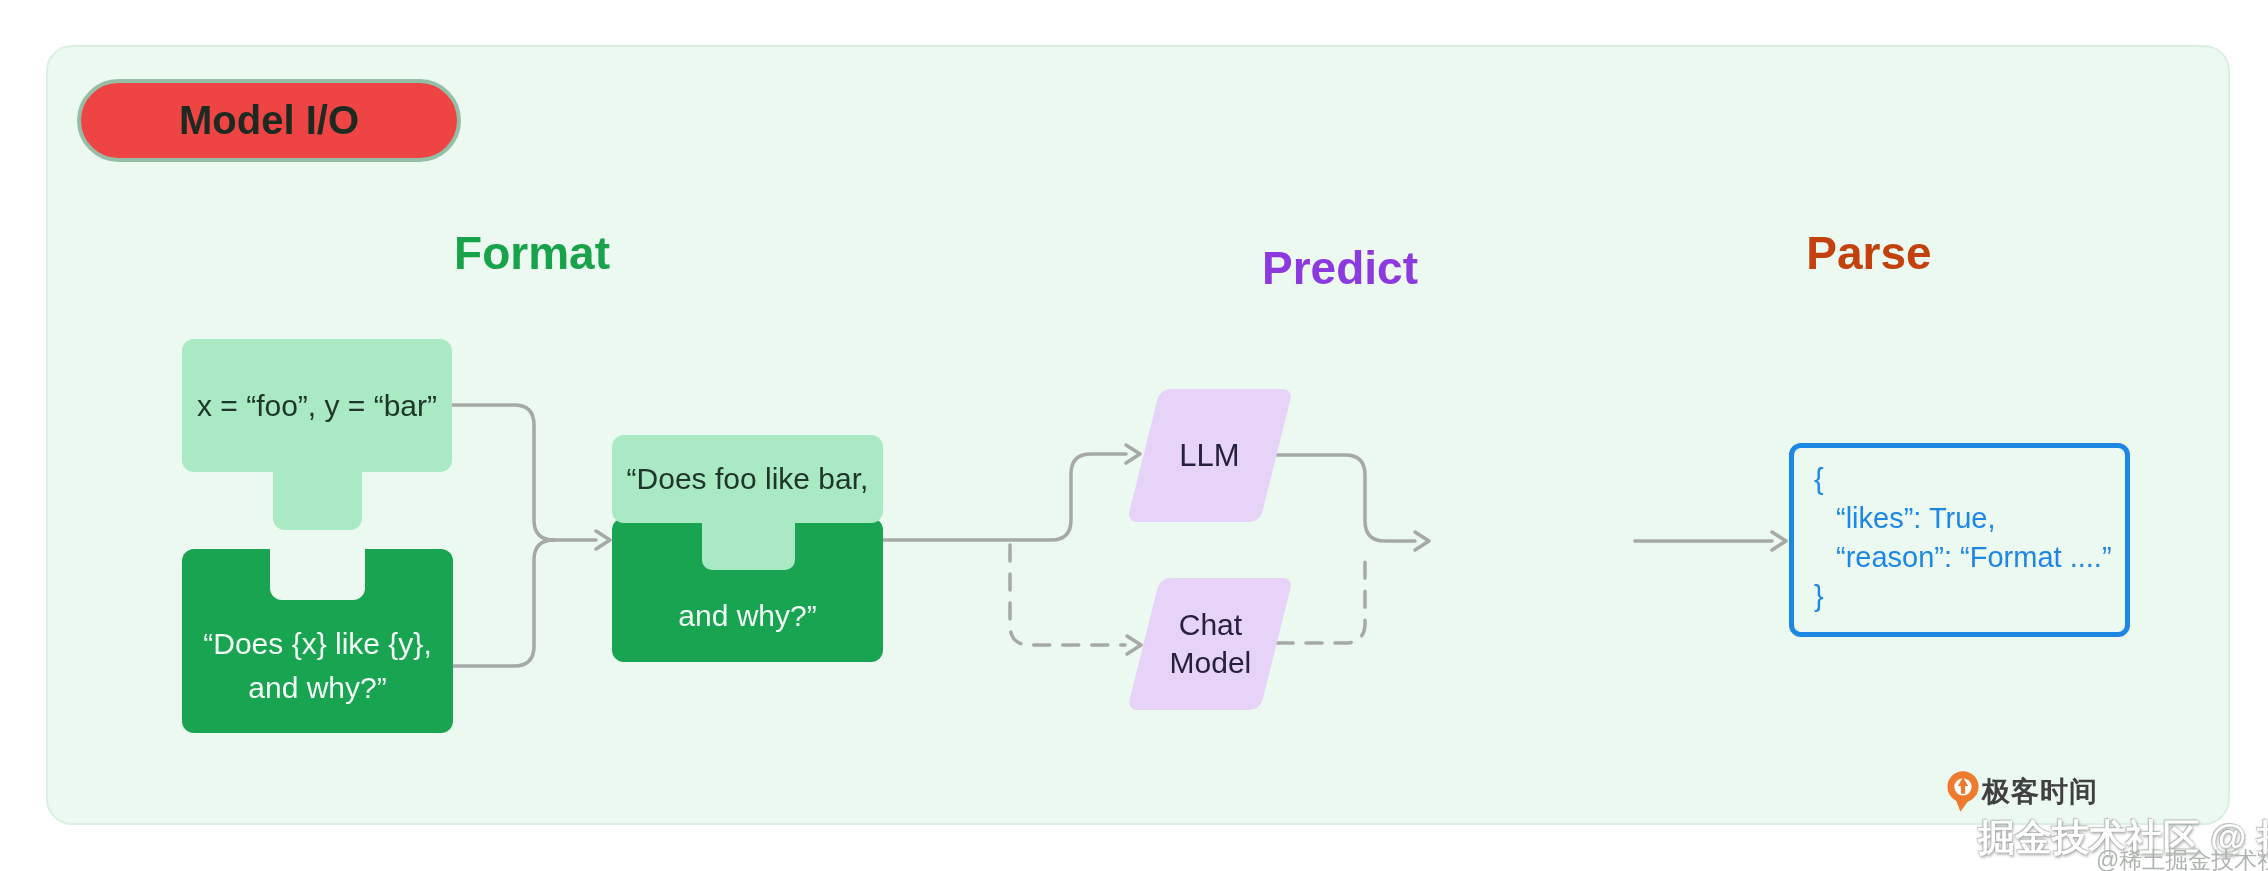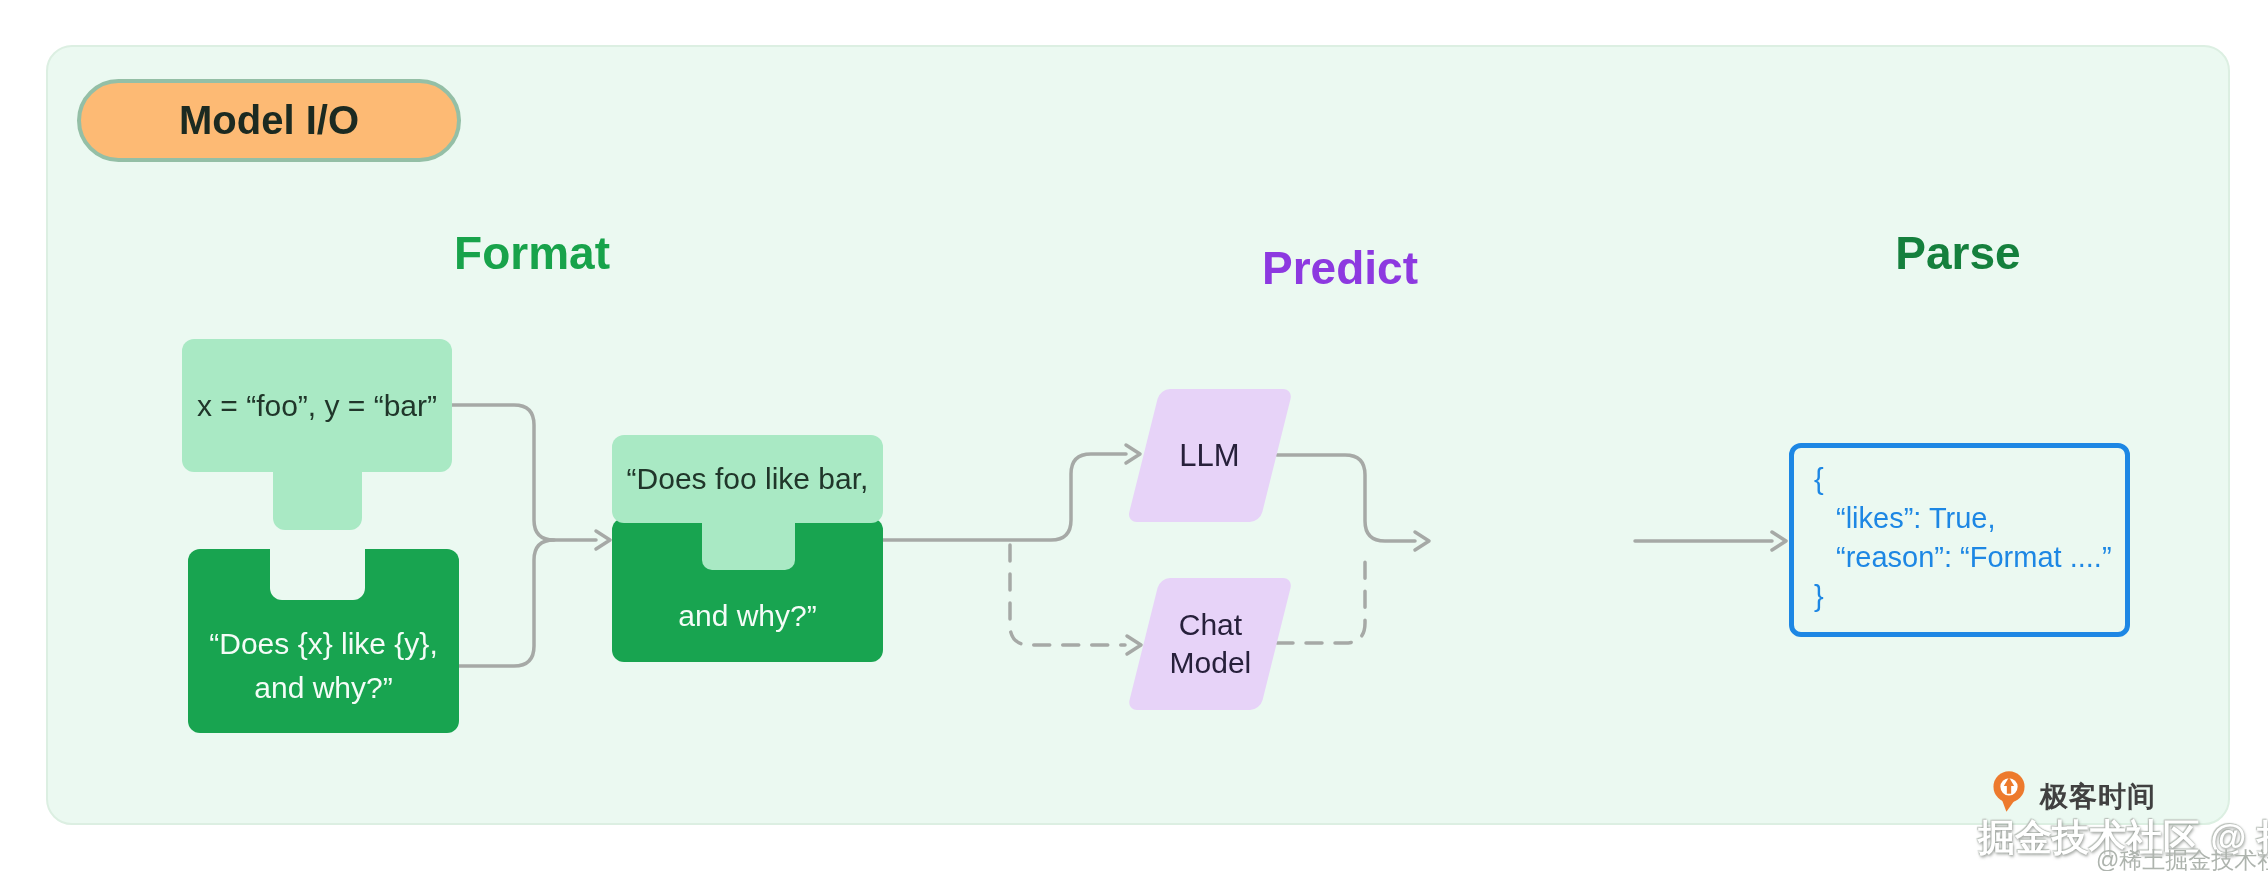--- a/index.html
+++ b/index.html
@@ -1,35 +1,35 @@
 <!DOCTYPE html>
 <html><head>
 <meta charset="utf-8">
 <style>
   html,body{margin:0;padding:0;background:#ffffff;}
   #canvas{position:relative;width:2268px;height:871px;background:#ffffff;overflow:hidden;
           font-family:"Liberation Sans",sans-serif;}
   .panel{position:absolute;left:46px;top:45px;width:2180px;height:776px;background:#ebf9f1;
          border:2px solid #dcefe2;border-radius:26px;}
-  .pill{position:absolute;left:77px;top:79px;width:384px;height:83px;background:#fdba74;
+  .pill{position:absolute;left:77px;top:79px;width:384px;height:83px;background:#ef4444;
         border:4px solid #94bfa6;border-radius:46px;display:flex;align-items:center;justify-content:center;
         font-size:40px;font-weight:bold;color:#1c2a21;box-sizing:border-box;}
   .hdr{position:absolute;transform:translateX(-50%);font-size:46px;font-weight:bold;white-space:nowrap;}
   .hdr-format{left:532px;top:226px;color:#18a34b;}
   .hdr-predict{left:1340px;top:241px;color:#8d39e0;}
-  .hdr-parse{left:1958px;top:226px;color:#15803d;}
+  .hdr-parse{left:1869px;top:226px;color:#c2410c;}
 
   .node{position:absolute;box-sizing:border-box;display:flex;align-items:center;justify-content:center;text-align:right;}
   .lightgreen{background:#a9e9c4;color:#20362a;}
   .darkgreen{background:#18a450;color:#f4fcf7;}
 
   .box1{left:182px;top:339px;width:270px;height:133px;border-radius:12px;font-size:30px;}
   .box1-tab{position:absolute;left:273px;top:465px;width:89px;height:65px;background:#a9e9c4;
             border-radius:0 0 12px 12px;}
-  .box2{left:188px;top:549px;width:271px;height:184px;border-radius:12px;font-size:30px;
+  .box2{left:182px;top:549px;width:271px;height:184px;border-radius:12px;font-size:30px;
         flex-direction:column;line-height:44px;padding-top:50px;}
   .box2-notch{position:absolute;left:270px;top:549px;width:95px;height:51px;background:#ebf9f1;
               border-radius:0 0 12px 12px;}
 
   .mid-dark{left:612px;top:518px;width:271px;height:144px;border-radius:12px;font-size:30px;padding-top:52px;}
   .mid-tab{position:absolute;left:702px;top:510px;width:93px;height:60px;background:#a9e9c4;
            border-radius:0 0 10px 10px;}
   .mid-light{left:612px;top:427px;width:271px;height:88px;border-radius:12px;font-size:30px;margin-top:8px;}
 
   .para{position:absolute;background:#e7d3f8;border-radius:10px;transform:skewX(-14deg);
@@ -44,21 +44,21 @@
               background:#f0faf4;color:#8428d8;font-size:30px;}
   .parsed{position:absolute;left:1789px;top:443px;width:341px;height:194px;border:5px solid #1d87e4;
           border-radius:12px;background:transparent;color:#1d87e4;font-size:29px;line-height:39px;
           box-sizing:border-box;padding:12px 0 0 20px;}
   .parsed .indent{padding-left:22px;}
 
   svg.wires{position:absolute;left:0;top:0;pointer-events:none;}
   .wire{fill:none;stroke:#a6a9a6;stroke-width:3.5;stroke-linecap:round;stroke-linejoin:round;}
   .wire.dashed{stroke-dasharray:16 13;}
 
-  .brand{position:absolute;left:1990px;top:768px;display:flex;align-items:flex-end;gap:12px;}
+  .brand{position:absolute;left:1944px;top:768px;display:flex;align-items:center;gap:0;}
   .brand-text{font-size:28px;font-weight:bold;color:#404040;letter-spacing:1px;}
   .wm1{position:absolute;left:1978px;top:813px;font-size:37px;font-weight:bold;color:#ffffff;white-space:nowrap;
        text-shadow:0 0 2px #9aa09a, 1px 2px 3px rgba(110,115,110,.55), -1px -1px 1px #c6ccc6;}
   .wm2{position:absolute;left:2096px;top:845px;font-size:23px;color:#aeb4ae;white-space:nowrap;}
 </style>
 </head>
 <body>
 
 <div id="canvas">
   <div class="panel"></div>

